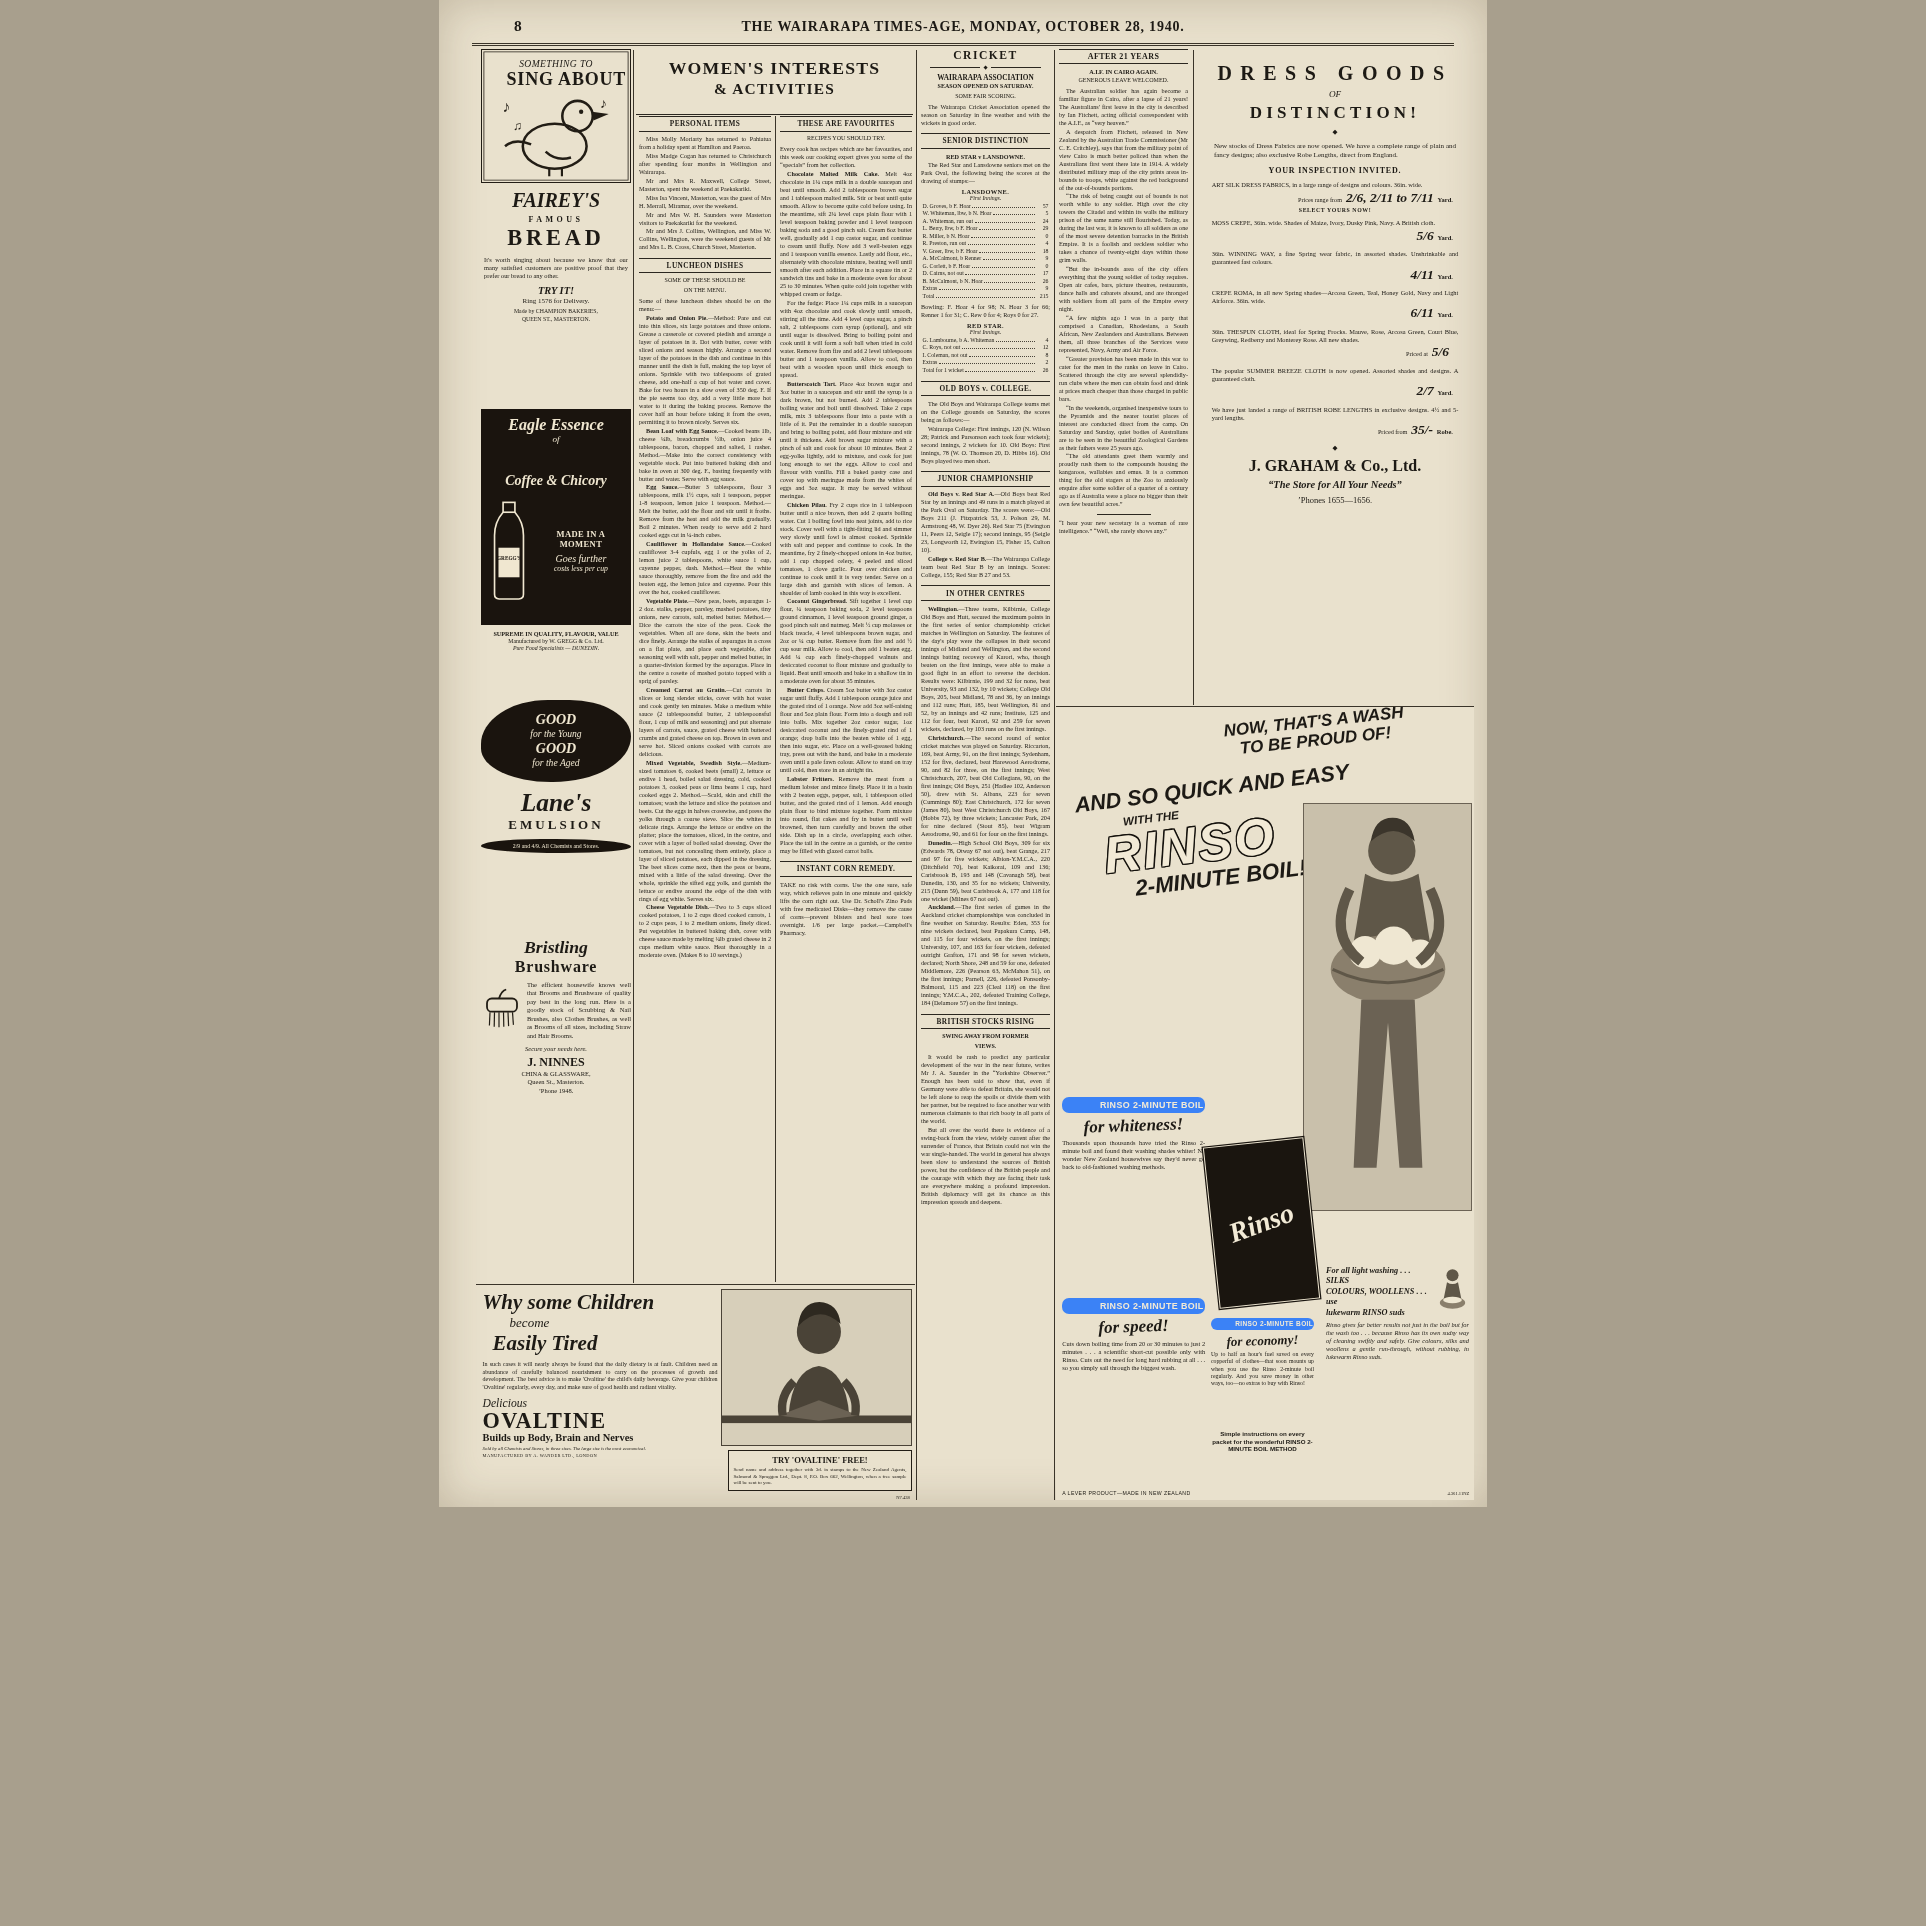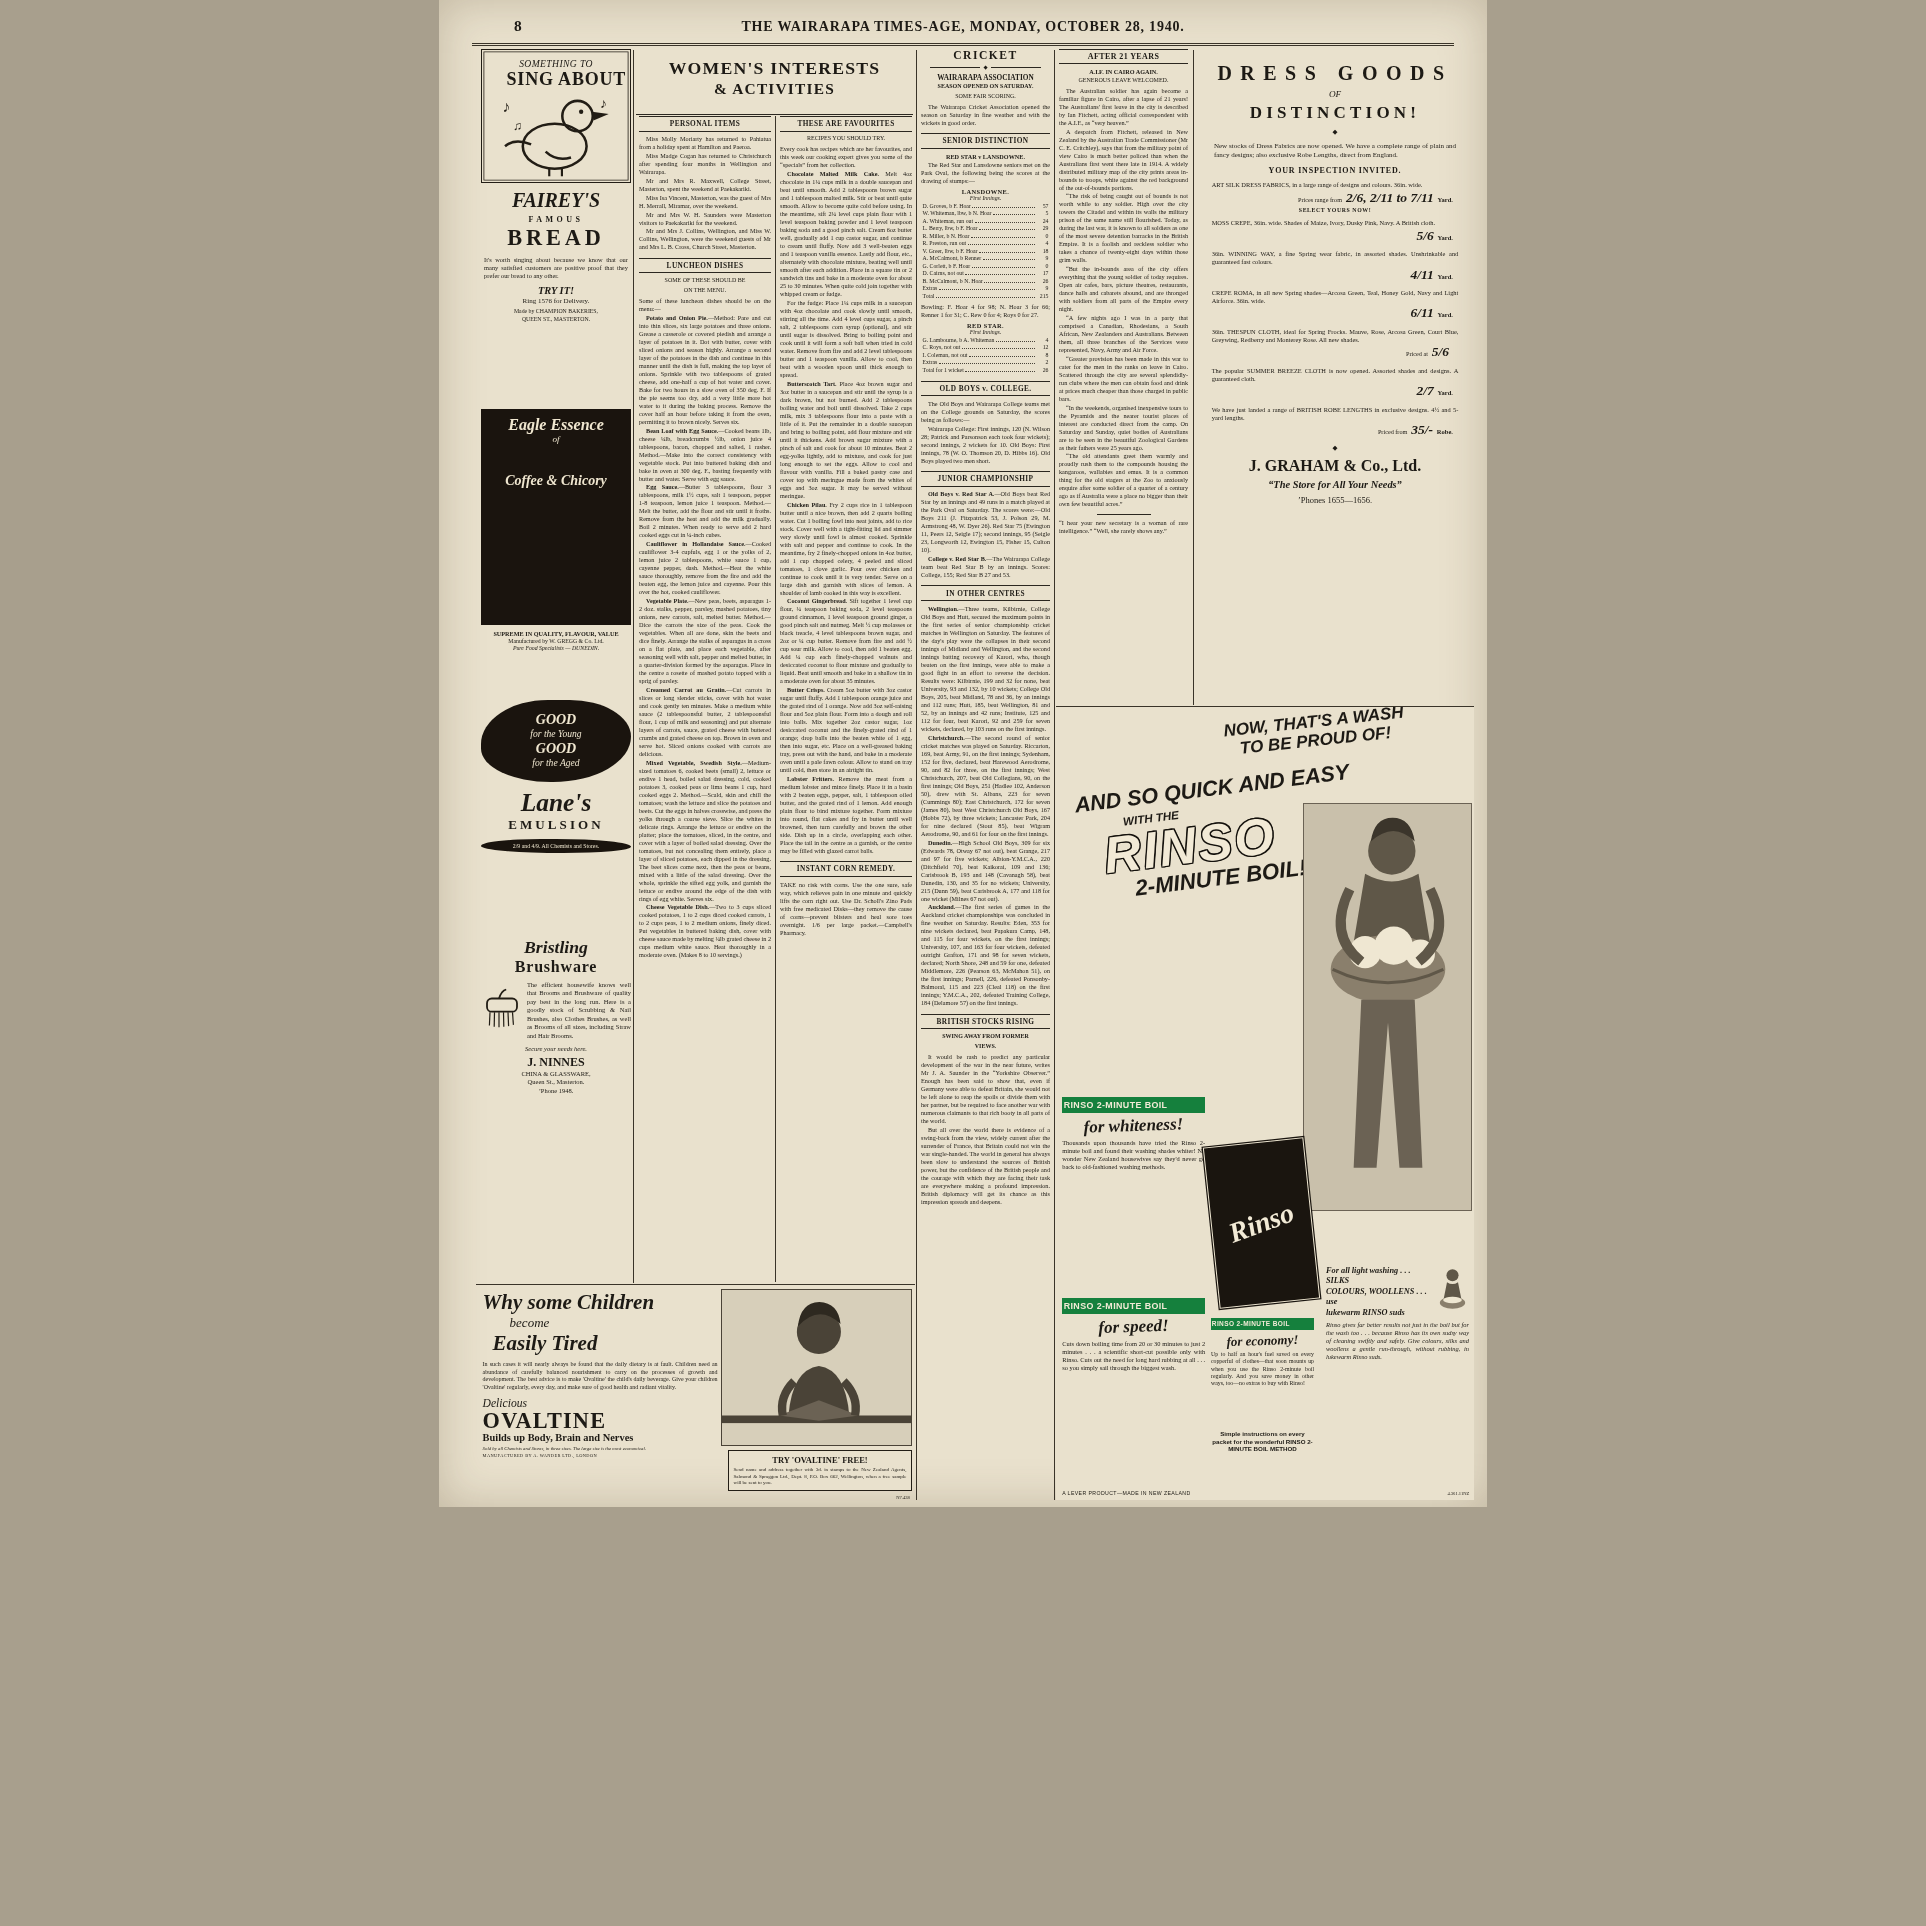--- a/index.html
+++ b/index.html
@@ -108,21 +108,21 @@
 
 .rinso{background:#e9e1cd;}
 .r-head{position:absolute;left:143px;top:5.4px;width:231px;transform:rotate(-6deg);font-family:"Liberation Sans",sans-serif;font-weight:700;font-style:italic;font-size:17px;line-height:19px;text-align:center;}
 .r-sub{position:absolute;left:23px;top:65px;width:331px;transform:rotate(-7deg);font-family:"Liberation Sans",sans-serif;font-style:italic;font-weight:700;}
 .r-sub1{font-size:21.6px;}
 .r-sub2{font-size:11.6px;padding-left:46px;margin:2.3px 0;}
 .r-brand{font-size:51px;line-height:46px;letter-spacing:2.3px;color:#f2ead6;text-shadow:1.2px 1.2px 0 #15120d,-1.2px -1.2px 0 #15120d,1.2px -1.2px 0 #15120d,-1.2px 1.2px 0 #15120d,0 1.2px 0 #15120d,0 -1.2px 0 #15120d,1.2px 0 0 #15120d,-1.2px 0 0 #15120d;padding-left:23px;}
 .r-sub3{font-size:22.3px;padding-left:50px;}
 .r-woman{position:absolute;left:247px;top:96px;width:169px;height:408px;background:#c9c0ab;border:0.8px solid #6b6254;overflow:hidden;}
 .r-panel{position:absolute;}
-.rb{background:#15803d;color:#f2ead6;text-align:left;font-weight:700;font-size:8.9px;padding:3.1px 1.5px;letter-spacing:0.4px;font-family:"Liberation Sans",sans-serif;}
+.rb{background:#3b82f6;color:#f2ead6;text-align:right;font-weight:700;font-size:8.9px;padding:3.1px 1.5px;letter-spacing:0.4px;font-family:"Liberation Sans",sans-serif;border-radius:7px;}
 .rs{font-style:italic;font-weight:700;font-size:17px;text-align:center;margin:3.1px 0 2.3px;transform:rotate(-2deg);}
 .rp{font-size:6.4px;line-height:8px;text-align:justify;}
 .rb-sm{font-size:6.5px;padding:2.3px 0.8px;}
 .rs-sm{font-size:13px;}
 .r-packet{position:absolute;left:155px;top:435px;width:101px;height:162px;background:#1a150f;border:1.9px solid #efe7d2;box-shadow:0 0 0 1.2px #1a150f;transform:rotate(-6deg);color:#f2ead6;display:flex;align-items:center;justify-content:center;}
 .r-packet-brand{font-style:italic;font-weight:700;font-size:28px;transform:rotate(-14deg);}
 .r-light{position:absolute;left:270px;top:559px;width:143px;}
 .r-light-h{font-weight:700;font-style:italic;font-size:8.3px;line-height:10.4px;}
 .r-instr{position:absolute;left:155px;top:723px;width:103px;text-align:center;font-weight:700;font-size:6.2px;line-height:7.7px;font-family:"Liberation Sans",sans-serif;}
 .r-foot{position:absolute;left:6.2px;bottom:3.9px;font-size:5.2px;letter-spacing:0.4px;font-family:"Liberation Sans",sans-serif;}
@@ -176,20 +176,35 @@
     <div class="fairey-ring">Ring 1576 for Delivery.</div>
     <div class="fairey-made">Made by CHAMPION BAKERIES,</div>
     <div class="fairey-made">QUEEN ST., MASTERTON.</div>
   </div>
 
   <div class="col" style="left:42px;top:409px;width:150px;height:286px;">
     <div class="dark gregg-top">
       <div class="gregg-s1">Eagle Essence</div>
       <div class="gregg-s2">of</div>
       <div class="gregg-s3">Coffee &amp; Chicory</div>
+      <div class="gregg-row">
+        <svg width="46" height="116" viewBox="0 0 140 320">
+          <g fill="none" stroke="#f0e7d0" stroke-width="5">
+            <rect x="52" y="12" width="36" height="30"></rect>
+            <path d="M52 42 q-26 30 -26 70 v180 q0 14 14 14 h60 q14 0 14 -14 v-180 q0 -40 -26 -70"></path>
+          </g>
+          <rect x="38" y="150" width="64" height="90" fill="#f0e7d0"></rect>
+          <text x="70" y="188" font-size="16" text-anchor="middle" fill="#1a140e" font-weight="bold">GREGG'S</text>
+        </svg>
+        <div class="gregg-claims">
+          <div class="gregg-made">MADE IN A MOMENT</div>
+          <div class="gregg-goes">Goes further</div>
+          <div class="gregg-costs">costs less per cup</div>
+        </div>
+      </div>
     </div>
     <div class="gregg-foot">
       <div class="gregg-sup">SUPREME IN QUALITY, FLAVOUR, VALUE</div>
       <div class="gregg-mfr">Manufactured by W. GREGG &amp; Co. Ltd.</div>
       <div class="gregg-spec">Pure Food Specialists — DUNEDIN.</div>
     </div>
   </div>
 
   <div class="col" style="left:42px;top:700px;width:150px;height:231px;">
     <div class="lanes-blob">

